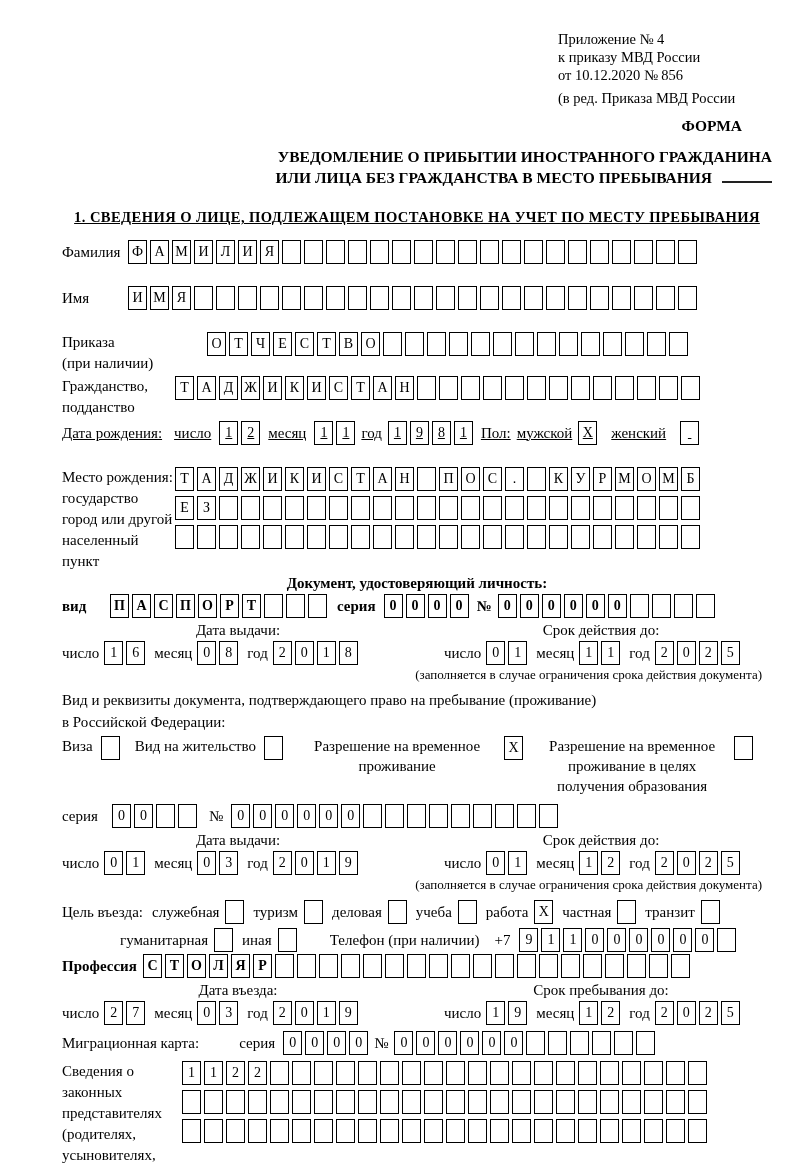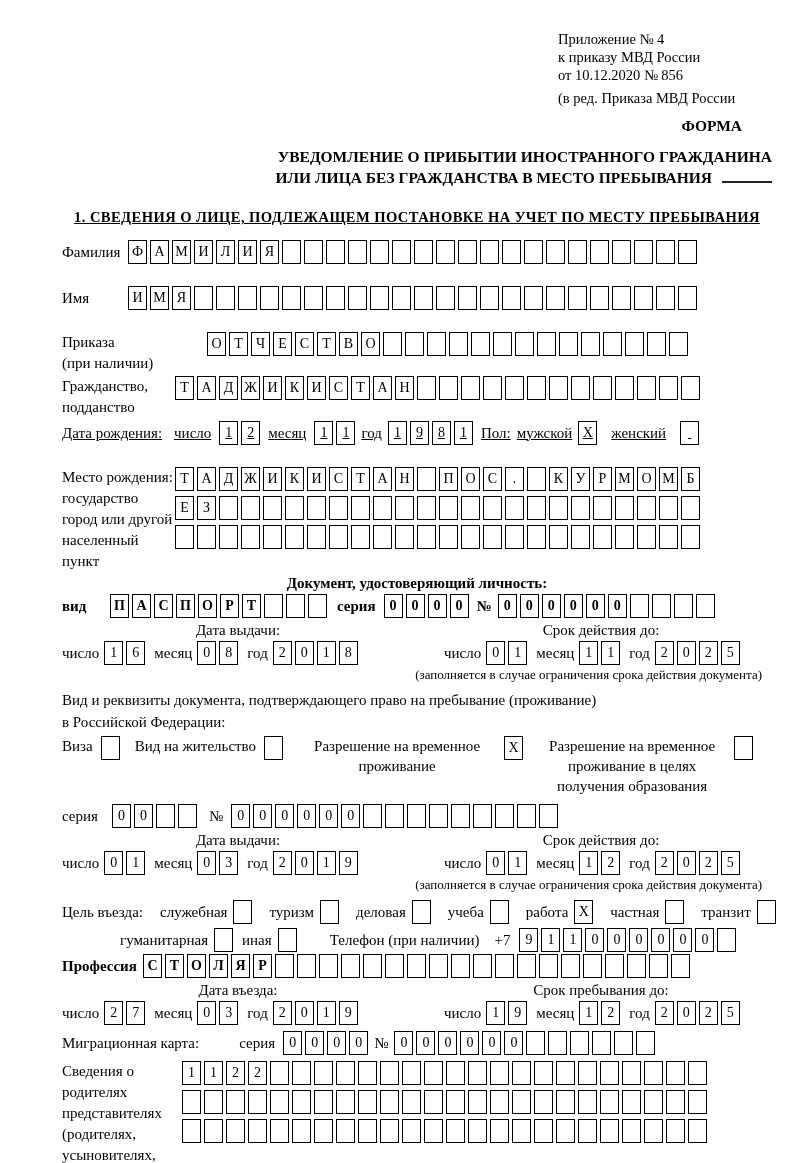--- a/index.html
+++ b/index.html
@@ -51,21 +51,21 @@
   .intro { font-size:15px; line-height:22px; margin-top:6px; }
   .opts { display:flex; align-items:flex-start; gap:15px; margin-top:3px; }
   .opt { display:flex; align-items:flex-start; gap:8px; }
   .opt .olbl { font-size:15px; line-height:20px; }
   .opt .center { text-align:center; }
   .opt3 .olbl { width:198px; }
   .opt4 .olbl { width:188px; }
 
   
   .p-opt { display:flex; align-items:center; gap:6px; }
-  .purposes { display:flex; align-items:center; gap:17px; margin-top:7px; }
+  .purposes { display:flex; align-items:center; gap:9px; margin-top:7px; }
   .purposes2 { margin-left:58px; margin-top:4px; display:flex; align-items:center; gap:9px; }
   .phone-lbl { margin-left:24px; }
   .plus7 { margin-left:6px; font-size:15px; }
 
   .rep-note { font-size:13.2px; margin-top:4px; margin-left:130px; }
   .ml40 { margin-left:40px; } .ml8 { margin-left:8px; } .ml6 { margin-left:6px; }
   .mt2 { margin-top:2px;font-weight:bold; } .mt4 { } .mt6 { margin-top:6px; } .mt8 { margin-top:8px; }
 </style>
 </head>
 <body>
@@ -701,21 +701,21 @@
         <span class="cell">&nbsp;</span>
         <span class="cell">&nbsp;</span>
         <span class="cell">&nbsp;</span>
         <span class="cell">&nbsp;</span>
       </span>
   </div>
 
   <div class="row top mt6">
     <span class="lblcol w120">
       <span>Сведения о</span><br>
-      <span>родителях</span><br>
+      <span>законных</span><br>
       <span>представителях</span><br>
       <span>(родителях,</span><br>
       <span>усыновителях,</span><br>
       <span>попечителях)</span>
     </span>
     <span class="stack3">
       <span class="cells">
           <span class="cell">1</span>
           <span class="cell">1</span>
           <span class="cell">2</span>

